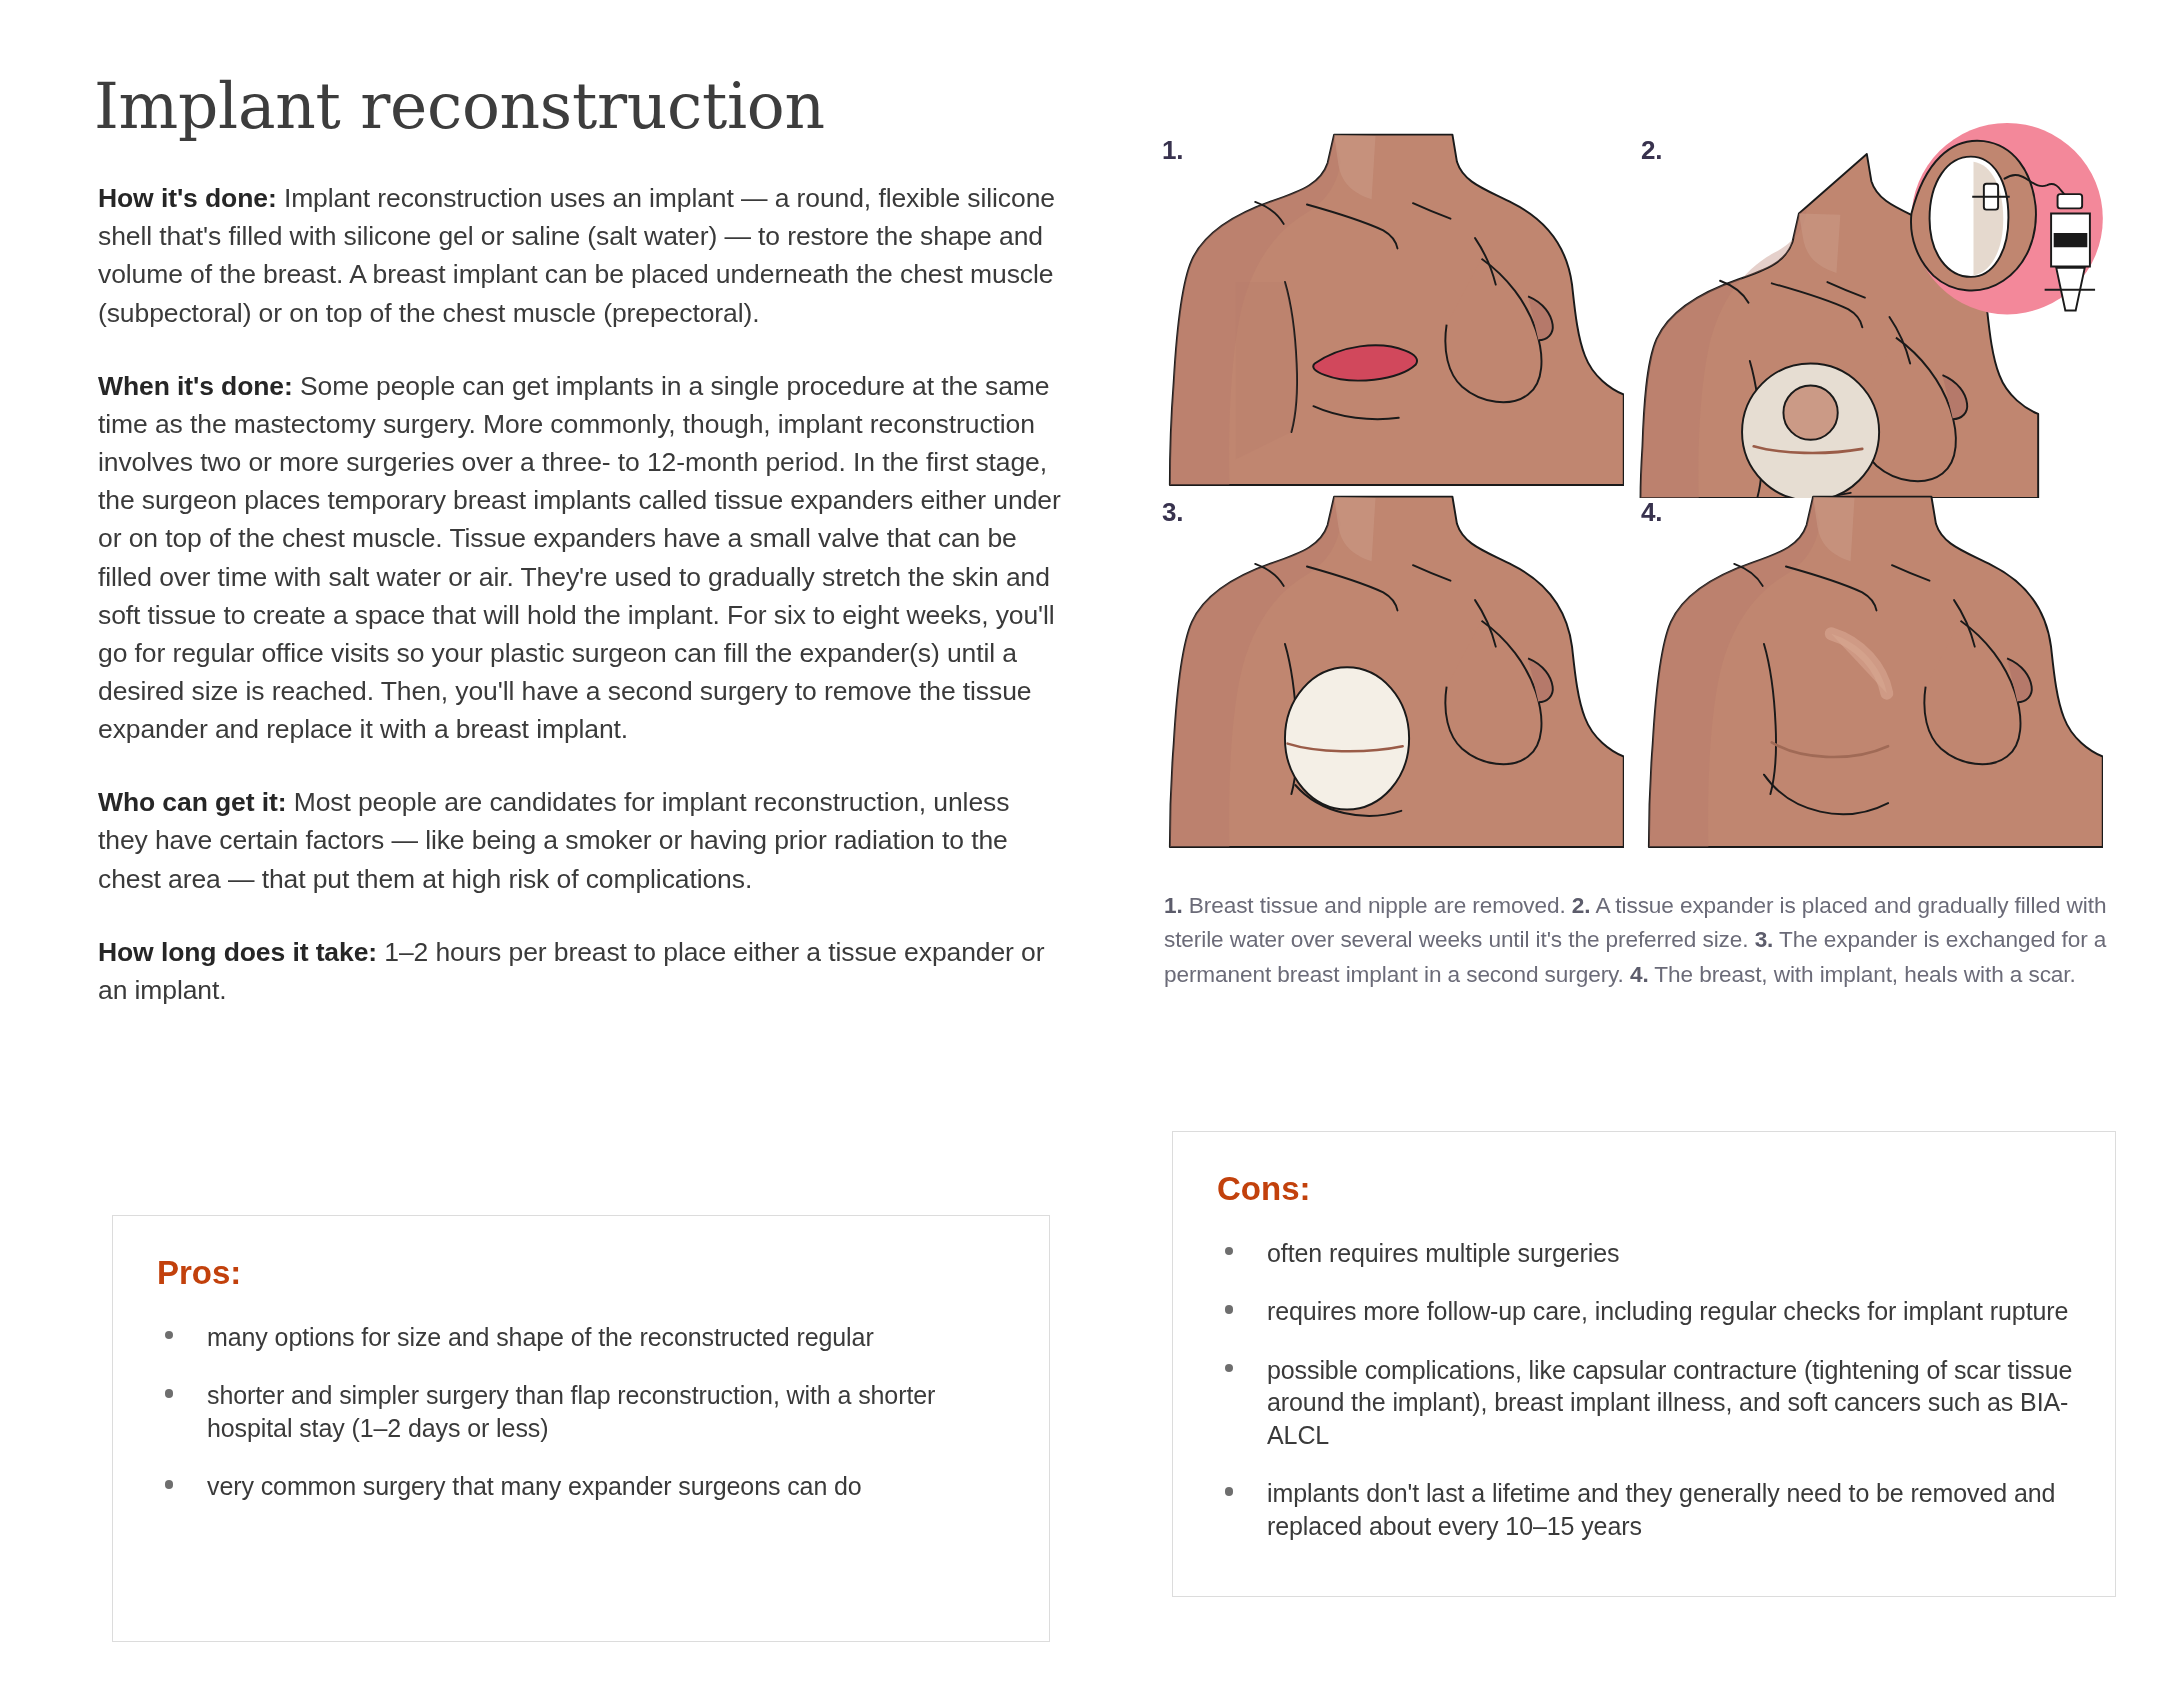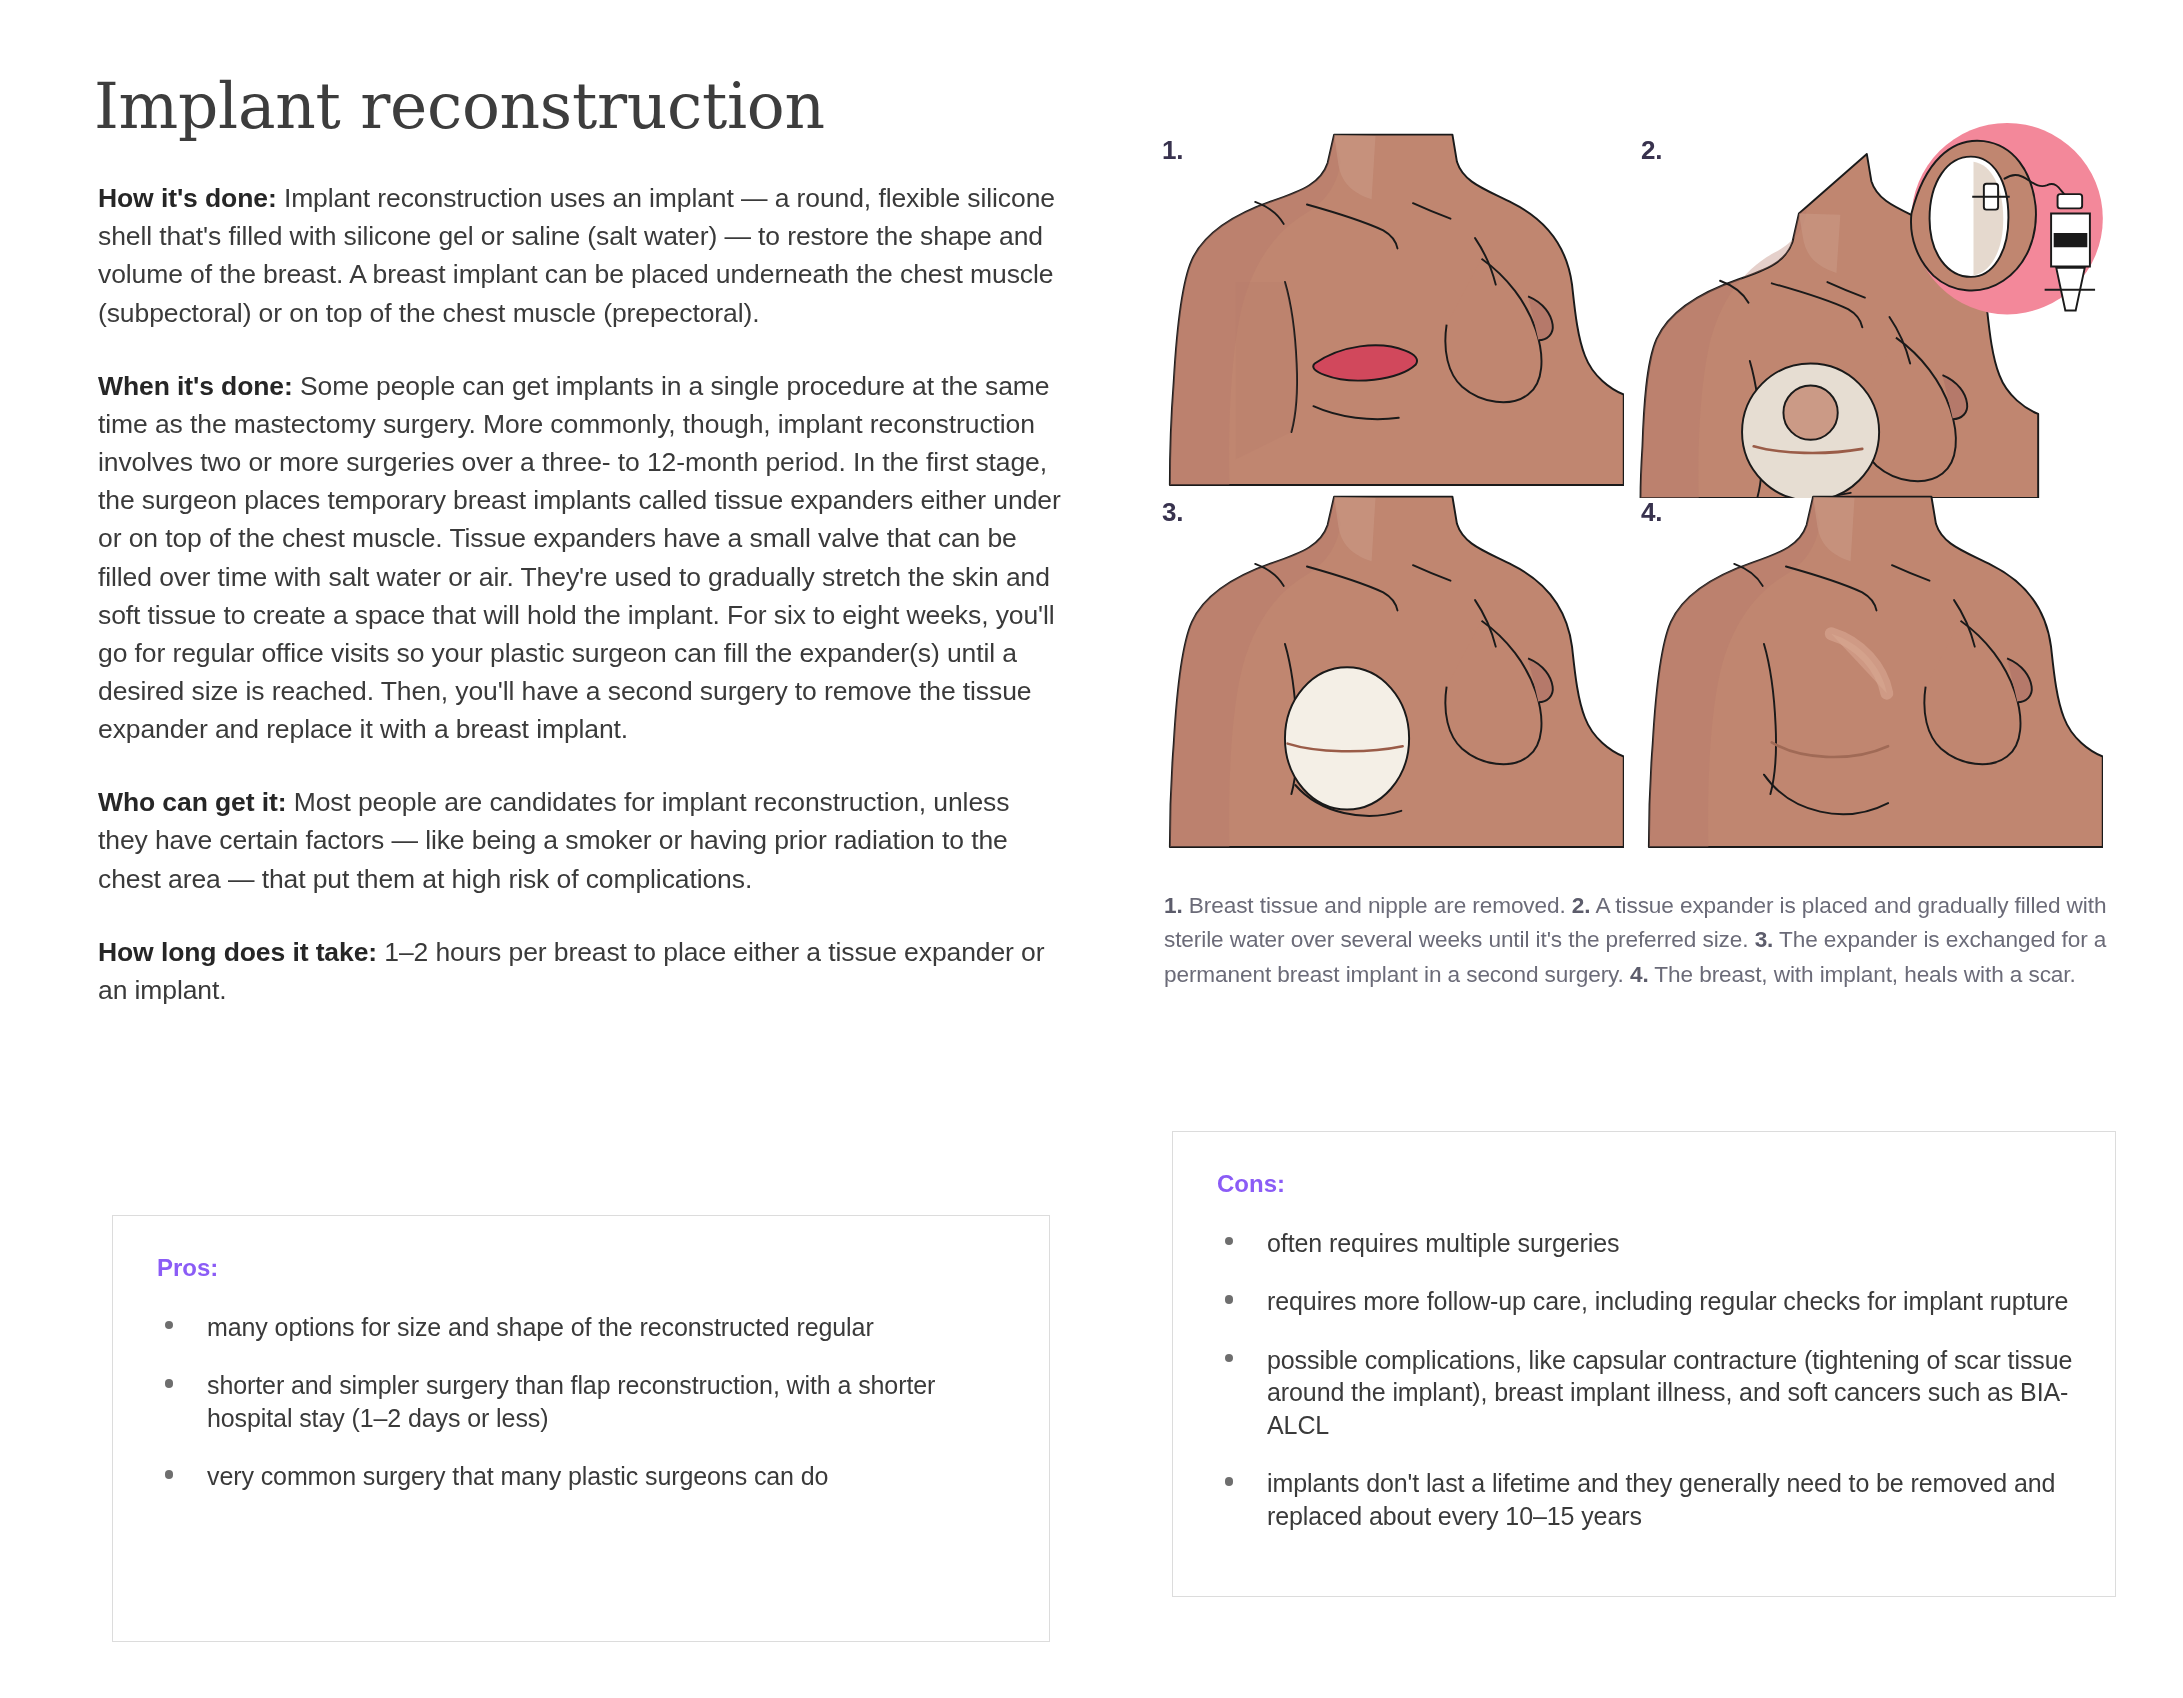--- a/index.html
+++ b/index.html
@@ -38,21 +38,21 @@
   .box {
     position:absolute;
     border:1.9px solid #dcdcdc;
     background:#ffffff;
     box-sizing:border-box;
   }
   .box-pros { left:112px; top:1215px; width:938px; height:427px; }
   .box-cons { left:1172px; top:1131px; width:944px; height:466px; }
   .box-inner { padding:38px 41px 0 44px; }
   .box-title {
-    font-size:24px; font-weight:700; color:#8b5cf6;
+    font-size:33px; font-weight:700; color:#c2410c;
     margin:0 0 28.5px 0;
   }
   .bullet-list { list-style:none; margin:0; padding:0; }
   .bullet-item {
     position:relative;
     padding-left:50px;
     font-size:25px;
     line-height:1.30;
     color:#3a3a3a;
     margin-bottom:26px;
@@ -121,21 +121,21 @@
         <li class="bullet-item">
           <span class="bullet-dot"></span>
           <span>many options for size and shape of the reconstructed regular</span>
         </li>
         <li class="bullet-item">
           <span class="bullet-dot"></span>
           <span>shorter and simpler surgery than flap reconstruction, with a shorter hospital stay (1–2 days or less)</span>
         </li>
         <li class="bullet-item">
           <span class="bullet-dot"></span>
-          <span>very common surgery that many plastic surgeons can do</span>
+          <span>very common surgery that many expander surgeons can do</span>
         </li>
       </ul>
     </div>
   </div>
 
   <div class="box box-cons">
     <div class="box-inner">
       <div class="box-title">Cons:</div>
       <ul class="bullet-list">
         <li class="bullet-item">

